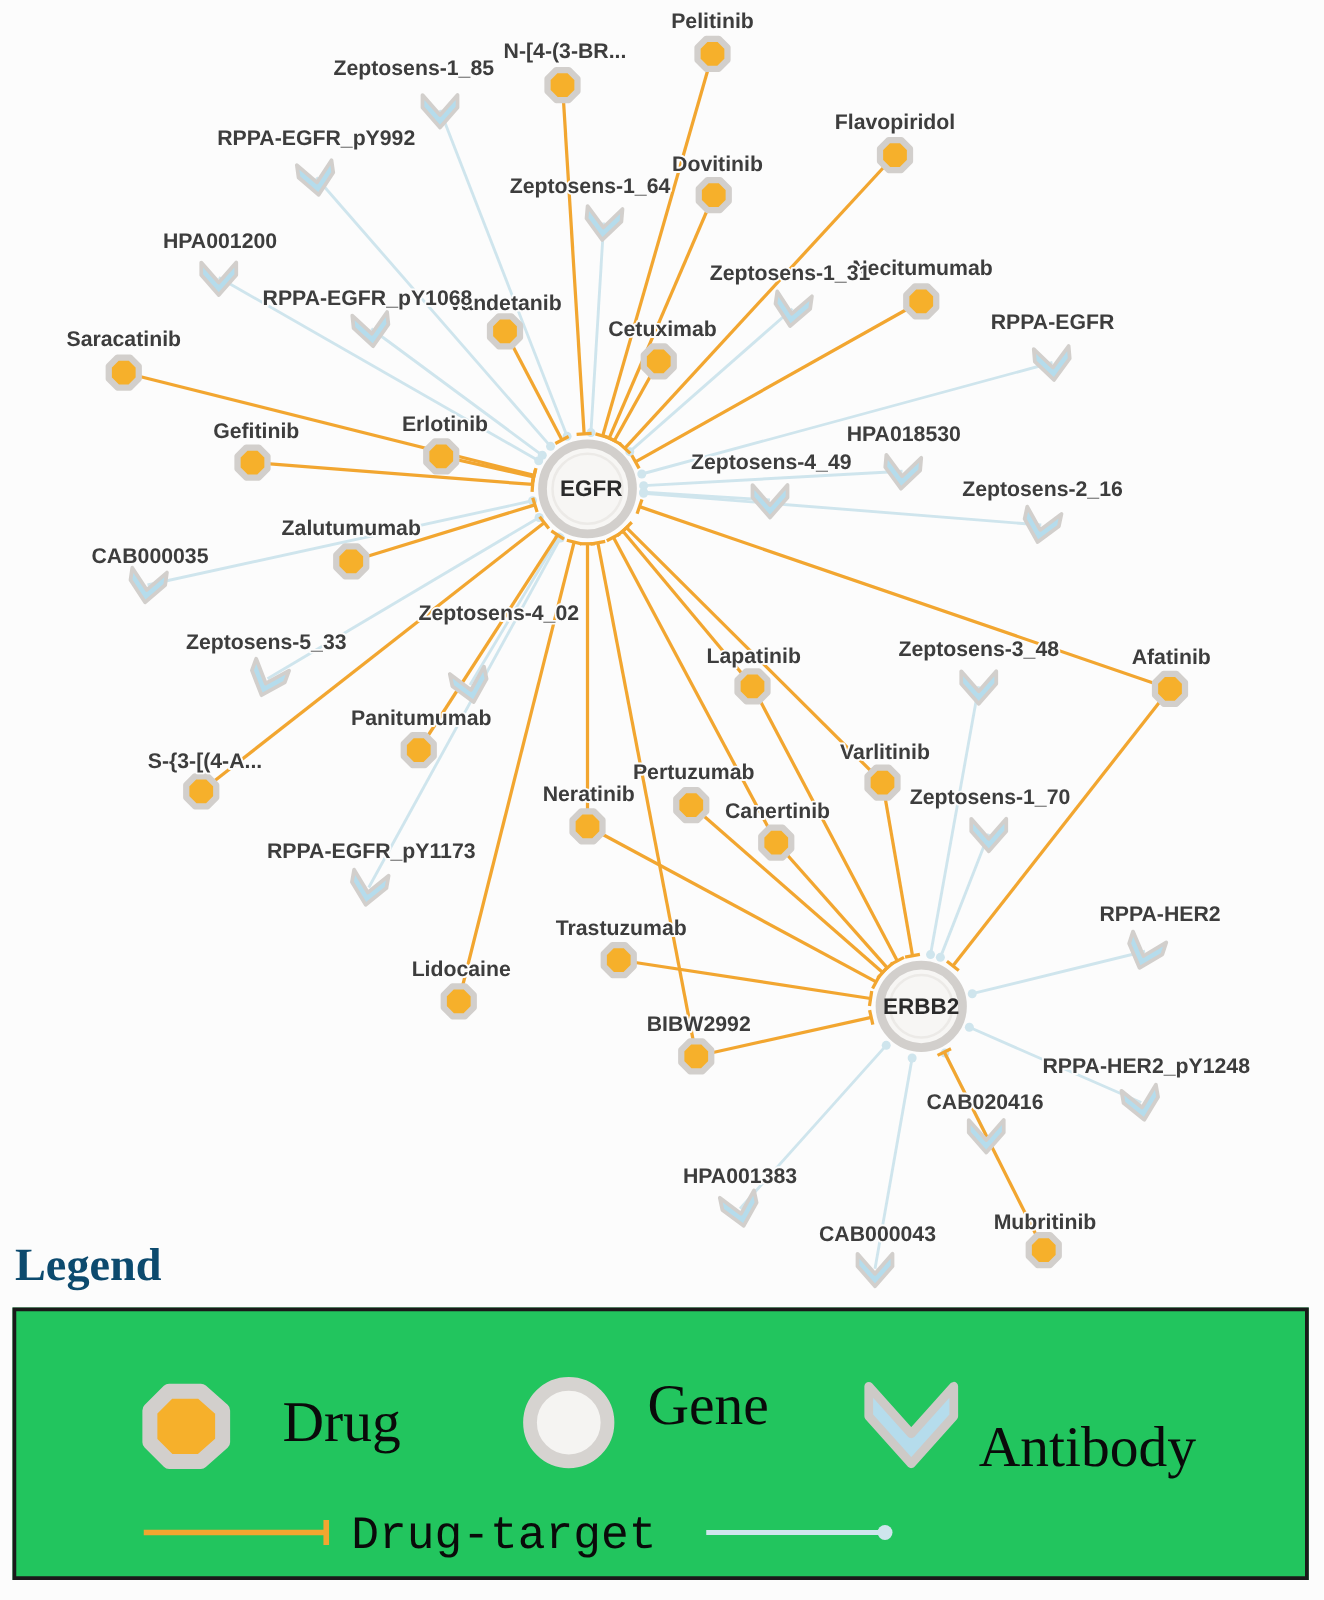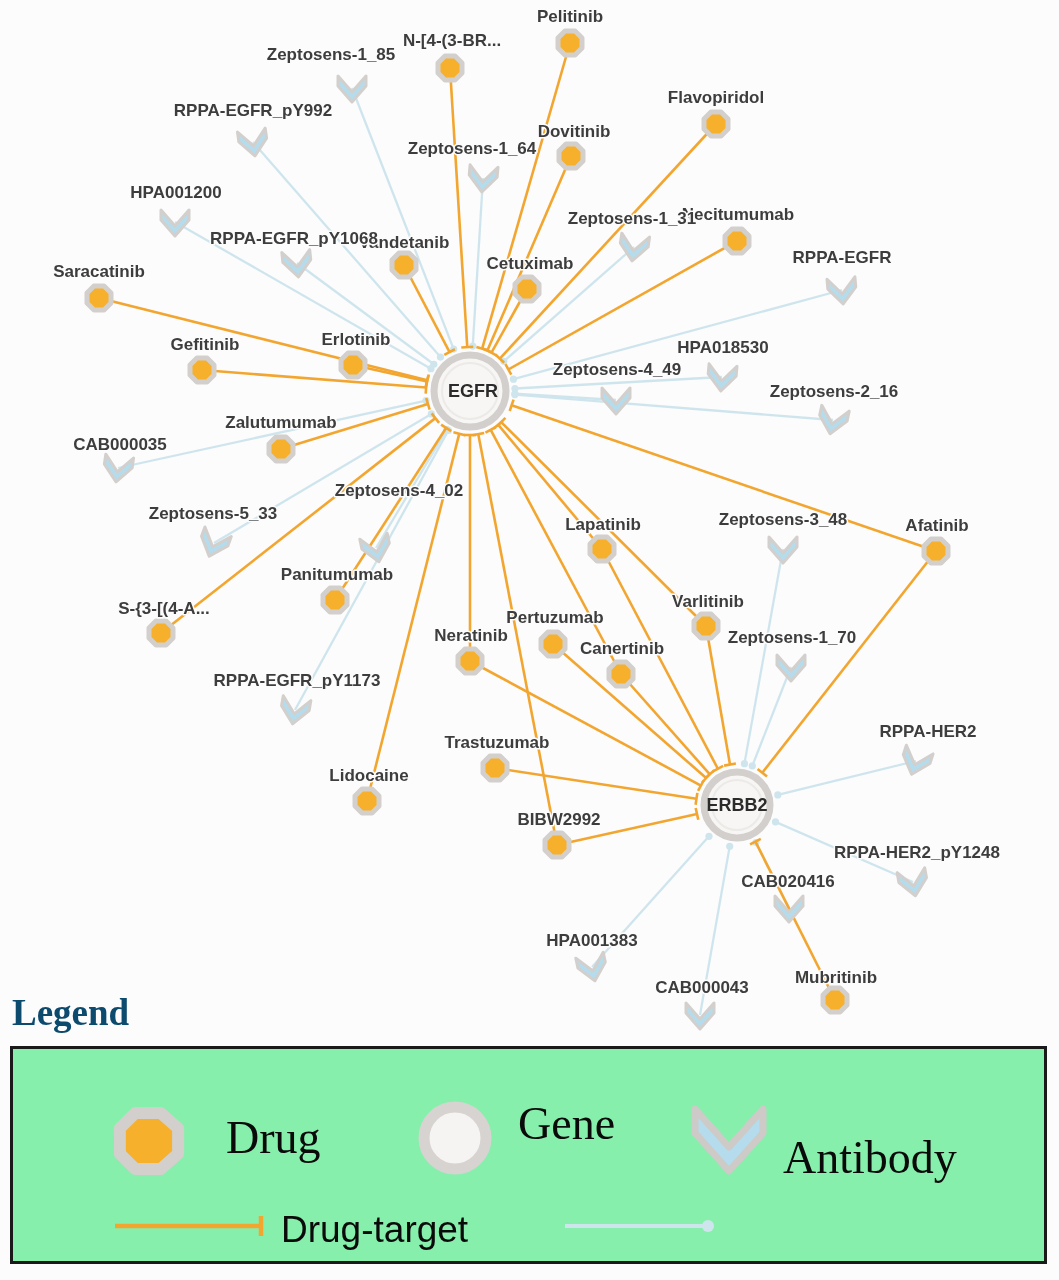--- a/index.html
+++ b/index.html
@@ -5,24 +5,24 @@
   html,body{margin:0;padding:0;background:#ffffff;}
   .page{position:relative;width:1059px;height:1280px;background:#fcfcfc;overflow:hidden;
         font-family:"Liberation Sans",sans-serif;}
   svg text{user-select:none;}
   .node-label{font-family:"Liberation Sans",sans-serif;font-weight:bold;font-size:17px;
               fill:#3d3d3d;paint-order:stroke;stroke:#fcfcfc;stroke-width:3px;stroke-linejoin:round;}
   .gene-label{font-family:"Liberation Sans",sans-serif;font-weight:bold;font-size:18px;fill:#2b2b2b;}
   .legend-title{position:absolute;left:12px;top:991px;font-family:"Liberation Serif",serif;
                 font-weight:bold;font-size:37px;color:#0c4a6e;}
   .legend-box{position:absolute;left:10px;top:1046px;width:1031px;height:212px;
-              border:3px solid #1a1a1a;background:#86efac;}
+              border:3px solid #1a1a1a;background:#22c55e;}
   .abs{position:absolute;}
   .llabel{font-family:"Liberation Serif",serif;color:#0a0a0a;font-size:46px;line-height:1;}
-  .elabel{font-family:Liberation Sans, sans-serif;color:#0a0a0a;font-size:37px;line-height:1;text-align:right;}
+  .elabel{font-family:Liberation Mono, monospace;color:#0a0a0a;font-size:37px;line-height:1;text-align:right;}
 </style>
 </head>
 <body>
 
 <div class="page">
 
   <svg id="graph" width="1059" height="1040" viewBox="0 0 1059 1040">
       <g>
         <line x1="352" y1="88" x2="453.6698849790555" y2="349.06758600554076" stroke="#cfe5ed" stroke-width="2.3"></line>
         <circle cx="453.6698849790555" cy="349.06758600554076" r="3.6" fill="#cfe5ed"></circle>

